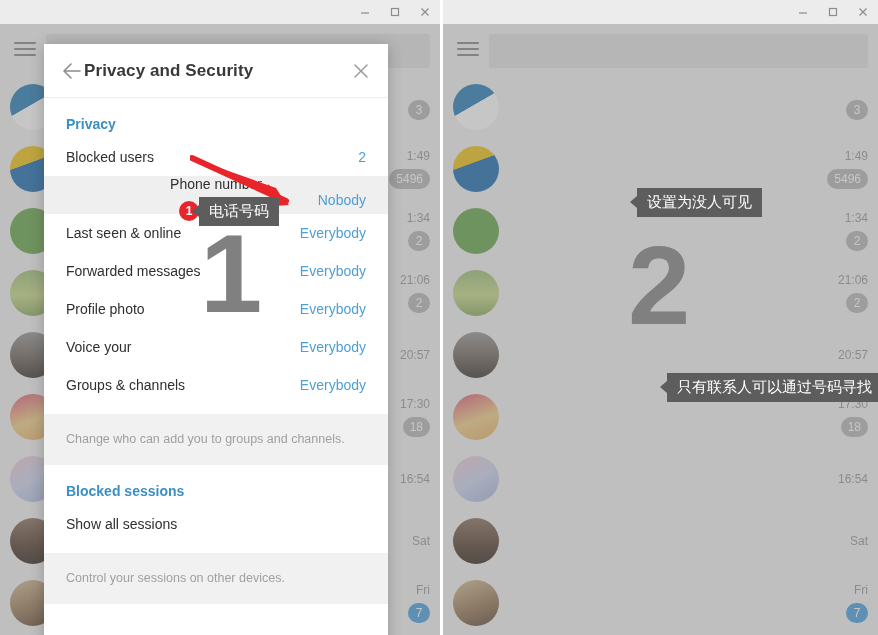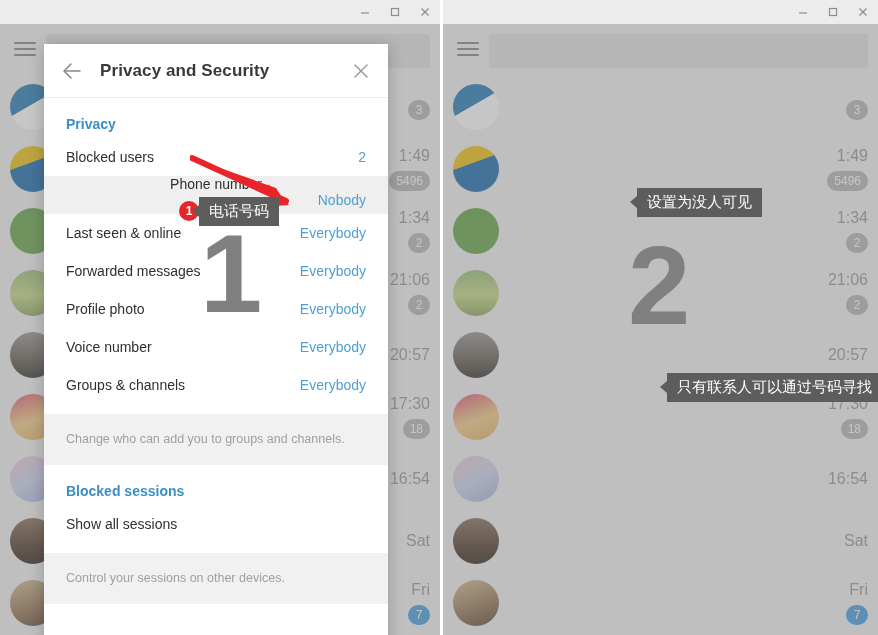--- a/index.html
+++ b/index.html
@@ -47,21 +47,21 @@
     display: flex; align-items: center; padding: 0 10px 0 10px;
   }
   .avatar {
     width: 46px; height: 46px; border-radius: 50%; flex: 0 0 46px; overflow: hidden;
     position: relative;
   }
   .av-inner { position: absolute; inset: 0; }
   .chat-meta {
     margin-left: auto; display: flex; flex-direction: column; align-items: flex-end; gap: 6px;
   }
-  .chat-time { font-size: 16px; color: #9b9b9b; }
+  .chat-time { font-size: 12px; color: #9b9b9b; }
   .badge {
     min-width: 22px; height: 20px; padding: 0 7px; border-radius: 10px;
     background: #b9b9b9; color: #fff; font-size: 12px;
     display: flex; align-items: center; justify-content: center;
   }
   .badge.blue { background: #4aa3e0; }
   .chat-snippet { font-size: 12px; color: #a5a5a5; margin-left: 8px; white-space: nowrap; }
 
   
   .scrim {
@@ -77,21 +77,21 @@
     overflow: hidden;
   }
   .modal-left  { left: 44px;  top: 44px; width: 344px; height: 618px; }
 
   .modal-header {
     height: 54px; display: flex; align-items: center; padding: 0 16px;
     border-bottom: 1px solid #ededed;
   }
   .back-arrow { width: 24px; height: 24px; color: #888; flex: 0 0 24px; }
   .modal-title {
-    font-size: 17px; color: #39393a; font-weight: 600; margin-left: 16px;
+    font-size: 17px; color: #39393a; font-weight: 600; 
     letter-spacing: .1px;
   }
   .close-x { margin-left: auto; width: 22px; height: 22px; color: #9a9a9a; }
 
   .section { background: #fff; padding: 6px 0 10px 0; }
   .section-title {
     color: #3a8fc4; font-size: 14px; font-weight: 600;
     padding: 12px 22px 6px 22px;
   }
   .row {
@@ -309,21 +309,21 @@
           <span class="row-label">Forwarded messages</span>
           <span class="row-value">Everybody</span>
         </div>
 
         <div class="row">
           <span class="row-label">Profile photo</span>
           <span class="row-value">Everybody</span>
         </div>
 
         <div class="row">
-          <span class="row-label">Voice number</span>
+          <span class="row-label">Voice your</span>
           <span class="row-value">Everybody</span>
         </div>
 
         <div class="row">
           <span class="row-label">Groups &amp; channels</span>
           <span class="row-value">Everybody</span>
         </div>
       </div>
 
       <div class="footnote">Change who can add you to groups and channels.</div>

